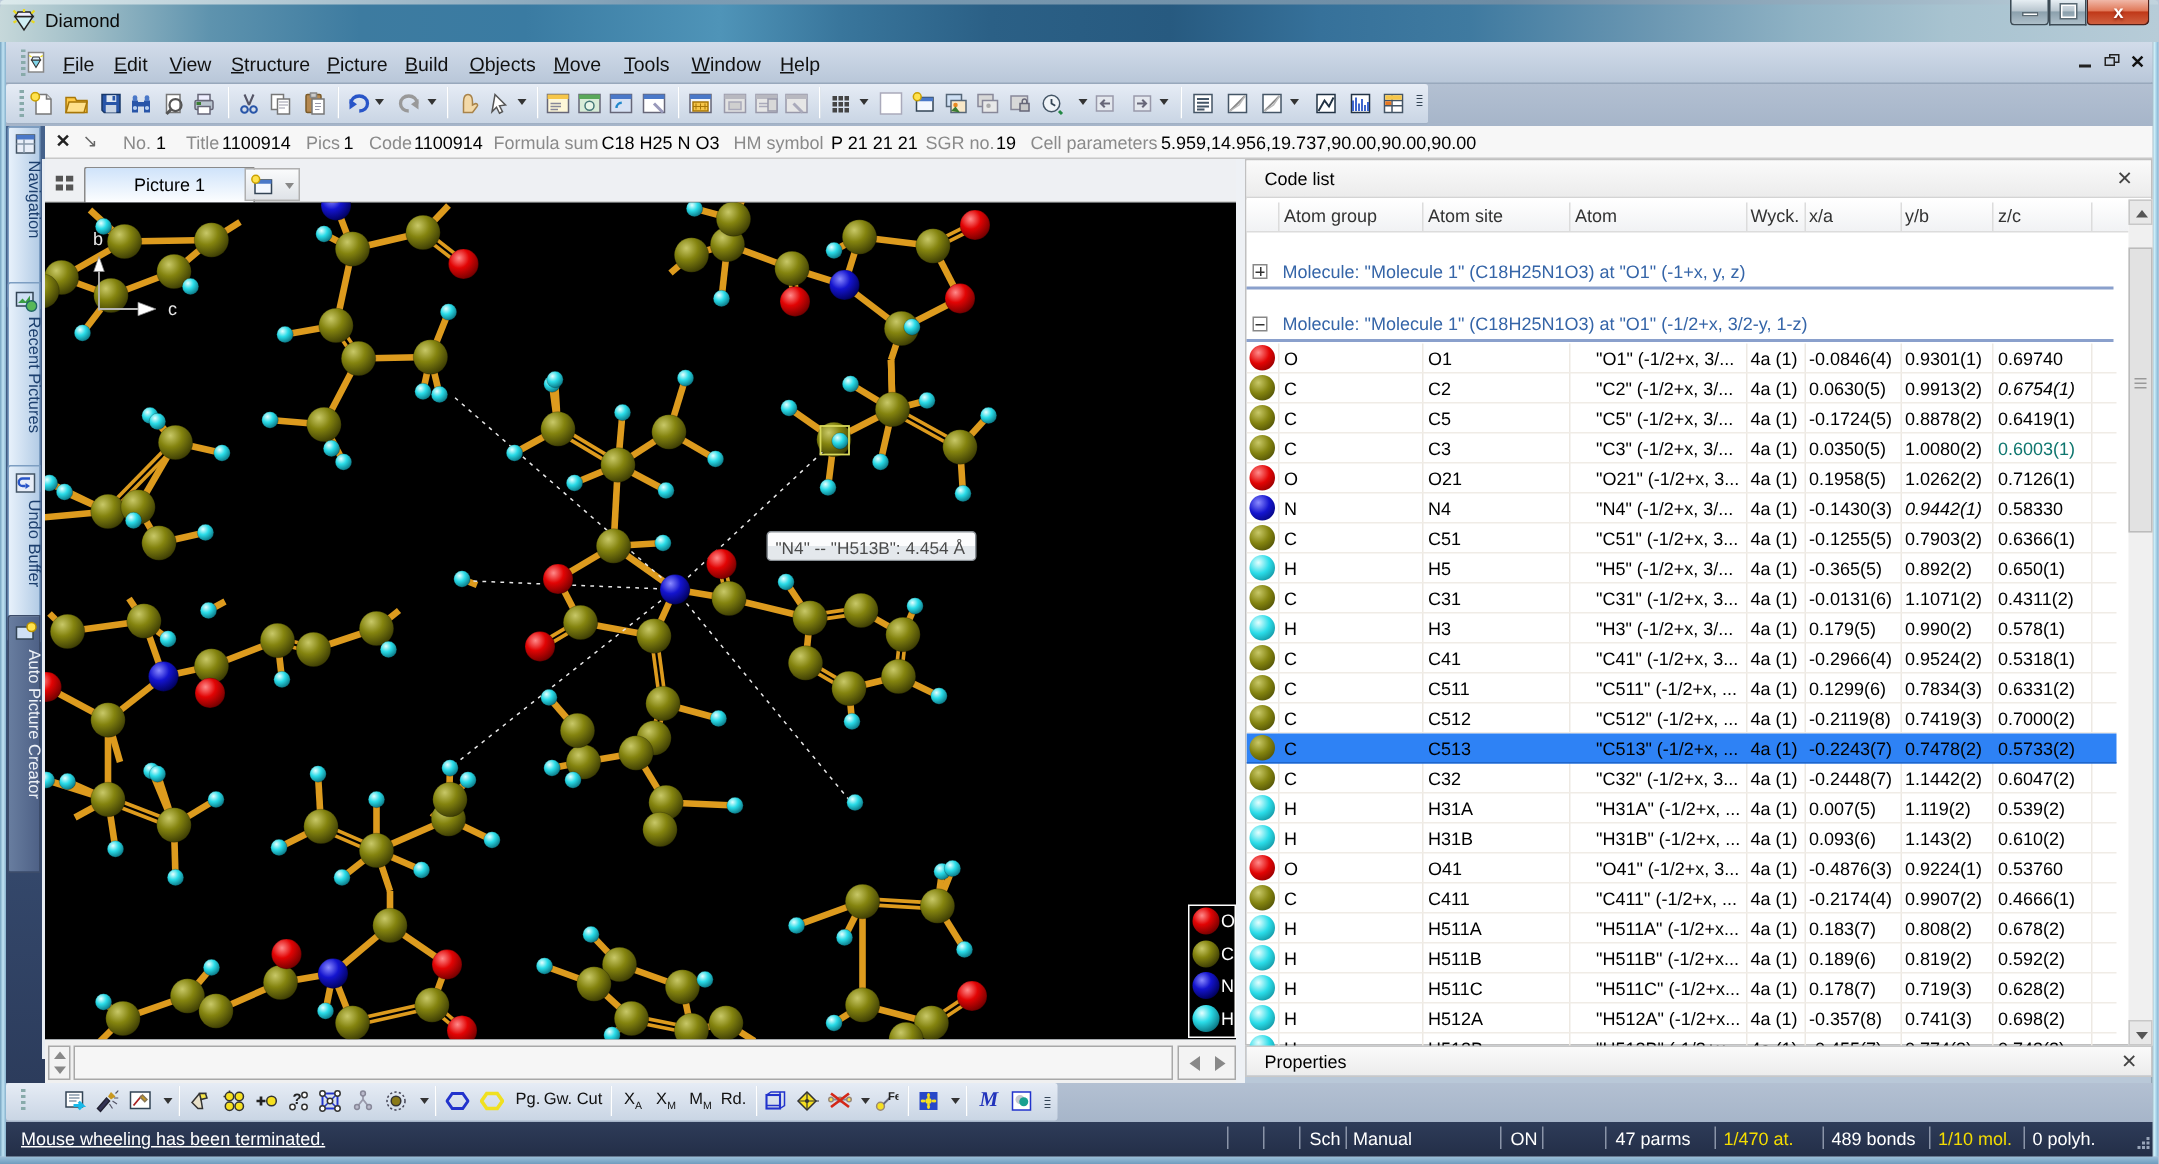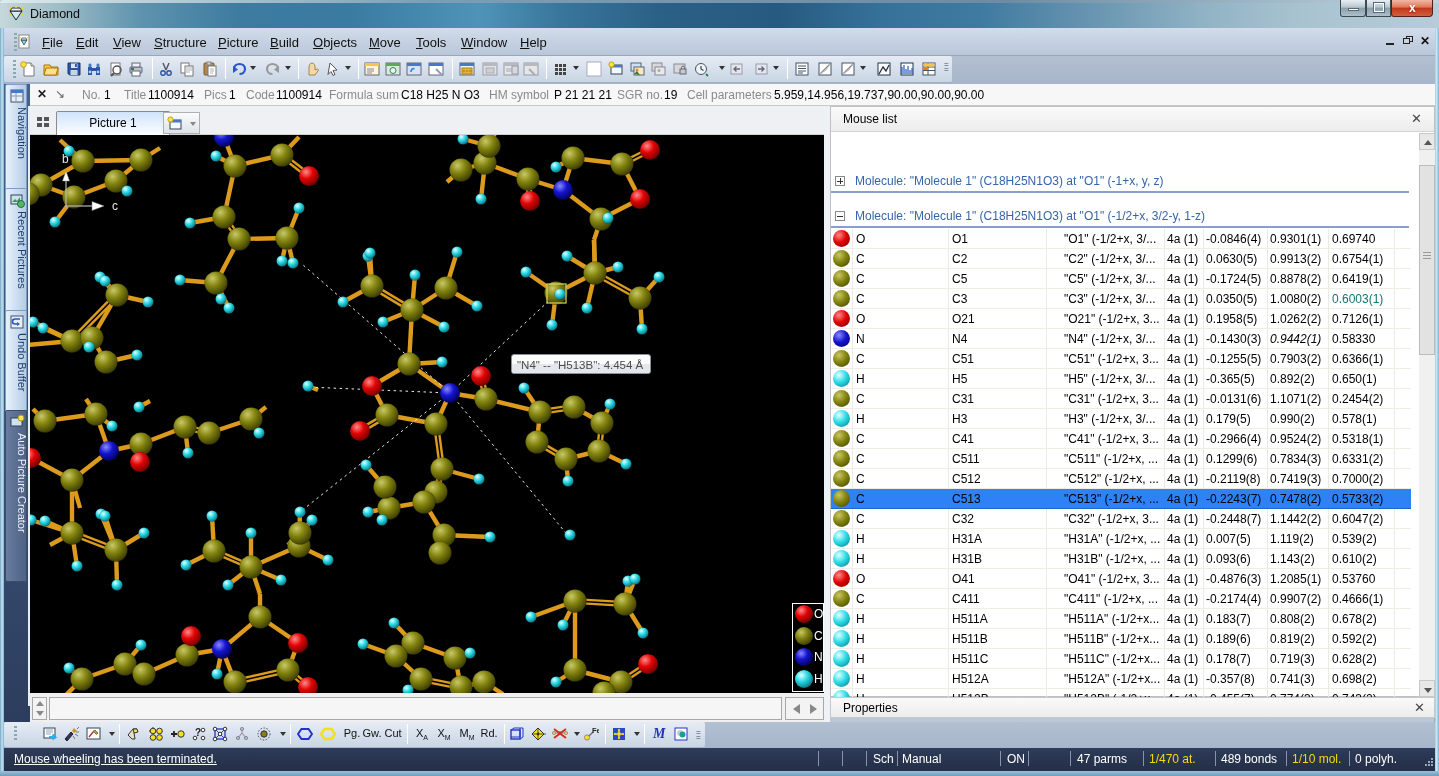--- a/index.html
+++ b/index.html
@@ -788,24 +788,41 @@
   <div class="abs" style="left:755px;top:4px;width:39px;height:23px;background:#f3f3f3;border:1px solid #a8a8a8;">
     <div style="position:absolute;left:7px;top:6px;width:0;height:0;border-top:5px solid transparent;border-bottom:5px solid transparent;border-right:7px solid #888;"></div>
     <div style="position:absolute;left:24px;top:6px;width:0;height:0;border-top:5px solid transparent;border-bottom:5px solid transparent;border-left:7px solid #888;"></div>
   </div>
 </div>
 
 <div class="abs" style="left:824px;top:106px;width:6px;height:616px;background:#eef1f5;"></div>
 
 <div class="abs" style="left:830px;top:106px;width:605px;height:591px;background:#fff;border:1px solid #c0c0c0;">
   <div class="abs" style="left:0;top:0;width:603px;height:25px;background:linear-gradient(180deg,#fafafa,#ececec);border-bottom:1px solid #d4d4d4;">
-    <span class="abs" style="left:12px;top:5px;color:#000;">Mouse list</span>
+    <span class="abs" style="left:12px;top:5px;color:#000;">Code list</span>
     <span class="abs" style="left:580px;top:4px;color:#444;font-size:13px;">✕</span>
   </div>
 
+  <div class="abs" style="left:0;top:26px;width:588px;height:22px;background:linear-gradient(180deg,#ffffff,#f1f2f4);border-bottom:1px solid #dcdcdc;color:#333;">
+    <span class="abs" style="left:25px;top:4px;">Atom group</span>
+    <span class="abs" style="left:121px;top:4px;">Atom site</span>
+    <span class="abs" style="left:219px;top:4px;">Atom</span>
+    <span class="abs" style="left:336px;top:4px;">Wyck.</span>
+    <span class="abs" style="left:375px;top:4px;">x/a</span>
+    <span class="abs" style="left:439px;top:4px;">y/b</span>
+    <span class="abs" style="left:501px;top:4px;">z/c</span>
+    <div class="abs" style="left:21px;top:2px;width:1px;height:19px;background:#dcdcdc;"></div>
+    <div class="abs" style="left:117px;top:2px;width:1px;height:19px;background:#dcdcdc;"></div>
+    <div class="abs" style="left:215px;top:2px;width:1px;height:19px;background:#dcdcdc;"></div>
+    <div class="abs" style="left:333px;top:2px;width:1px;height:19px;background:#dcdcdc;"></div>
+    <div class="abs" style="left:372px;top:2px;width:1px;height:19px;background:#dcdcdc;"></div>
+    <div class="abs" style="left:436px;top:2px;width:1px;height:19px;background:#dcdcdc;"></div>
+    <div class="abs" style="left:497px;top:2px;width:1px;height:19px;background:#dcdcdc;"></div>
+    <div class="abs" style="left:563px;top:2px;width:1px;height:19px;background:#dcdcdc;"></div>
+  </div>
   <div style="position:absolute;left:21px;top:122px;width:1px;height:469px;background:#ede9e3;"></div>
 <div style="position:absolute;left:117px;top:122px;width:1px;height:469px;background:#ede9e3;"></div>
 <div style="position:absolute;left:215px;top:122px;width:1px;height:469px;background:#ede9e3;"></div>
 <div style="position:absolute;left:333px;top:122px;width:1px;height:469px;background:#ede9e3;"></div>
 <div style="position:absolute;left:372px;top:122px;width:1px;height:469px;background:#ede9e3;"></div>
 <div style="position:absolute;left:436px;top:122px;width:1px;height:469px;background:#ede9e3;"></div>
 <div style="position:absolute;left:497px;top:122px;width:1px;height:469px;background:#ede9e3;"></div>
 <div style="position:absolute;left:563px;top:122px;width:1px;height:469px;background:#ede9e3;"></div>
 
   <div class="abs" style="left:0;top:66px;width:588px;height:20px;">
@@ -836,21 +853,21 @@
 <span style="position:absolute;left:501px;top:3px;color:#000;">0.69740</span>
 </div>
 <div style="position:absolute;left:0;top:142px;width:580px;height:20px;border-bottom:1px solid #f0ece6;">
 <span style="position:absolute;left:2px;top:1px;width:17px;height:17px;border-radius:50%;background:radial-gradient(circle at 35% 30%, #c8c868 0%, #84840f 45%, #3a3a04 100%);"></span>
 <span style="position:absolute;left:25px;top:3px;color:#000;">C</span>
 <span style="position:absolute;left:121px;top:3px;color:#000;">C2</span>
 <span style="position:absolute;left:233px;top:3px;color:#000;">"C2" (-1/2+x, 3/...</span>
 <span style="position:absolute;left:336px;top:3px;color:#000;">4a (1)</span>
 <span style="position:absolute;left:375px;top:3px;color:#000;">0.0630(5)</span>
 <span style="position:absolute;left:439px;top:3px;color:#000;">0.9913(2)</span>
-<span style="position:absolute;left:501px;top:3px;color:#000;">0.6754(1)</span>
+<span style="position:absolute;left:501px;top:3px;color:#000;font-style:italic;">0.6754(1)</span>
 </div>
 <div style="position:absolute;left:0;top:162px;width:580px;height:20px;border-bottom:1px solid #f0ece6;">
 <span style="position:absolute;left:2px;top:1px;width:17px;height:17px;border-radius:50%;background:radial-gradient(circle at 35% 30%, #c8c868 0%, #84840f 45%, #3a3a04 100%);"></span>
 <span style="position:absolute;left:25px;top:3px;color:#000;">C</span>
 <span style="position:absolute;left:121px;top:3px;color:#000;">C5</span>
 <span style="position:absolute;left:233px;top:3px;color:#000;">"C5" (-1/2+x, 3/...</span>
 <span style="position:absolute;left:336px;top:3px;color:#000;">4a (1)</span>
 <span style="position:absolute;left:375px;top:3px;color:#000;">-0.1724(5)</span>
 <span style="position:absolute;left:439px;top:3px;color:#000;">0.8878(2)</span>
 <span style="position:absolute;left:501px;top:3px;color:#000;">0.6419(1)</span>
@@ -906,21 +923,21 @@
 <span style="position:absolute;left:501px;top:3px;color:#000;">0.650(1)</span>
 </div>
 <div style="position:absolute;left:0;top:282px;width:580px;height:20px;border-bottom:1px solid #f0ece6;">
 <span style="position:absolute;left:2px;top:1px;width:17px;height:17px;border-radius:50%;background:radial-gradient(circle at 35% 30%, #c8c868 0%, #84840f 45%, #3a3a04 100%);"></span>
 <span style="position:absolute;left:25px;top:3px;color:#000;">C</span>
 <span style="position:absolute;left:121px;top:3px;color:#000;">C31</span>
 <span style="position:absolute;left:233px;top:3px;color:#000;">"C31" (-1/2+x, 3...</span>
 <span style="position:absolute;left:336px;top:3px;color:#000;">4a (1)</span>
 <span style="position:absolute;left:375px;top:3px;color:#000;">-0.0131(6)</span>
 <span style="position:absolute;left:439px;top:3px;color:#000;">1.1071(2)</span>
-<span style="position:absolute;left:501px;top:3px;color:#000;">0.2454(2)</span>
+<span style="position:absolute;left:501px;top:3px;color:#000;">0.4311(2)</span>
 </div>
 <div style="position:absolute;left:0;top:302px;width:580px;height:20px;border-bottom:1px solid #f0ece6;">
 <span style="position:absolute;left:2px;top:1px;width:17px;height:17px;border-radius:50%;background:radial-gradient(circle at 35% 30%, #e4ffff 0%, #2adce8 45%, #0a7280 100%);"></span>
 <span style="position:absolute;left:25px;top:3px;color:#000;">H</span>
 <span style="position:absolute;left:121px;top:3px;color:#000;">H3</span>
 <span style="position:absolute;left:233px;top:3px;color:#000;">"H3" (-1/2+x, 3/...</span>
 <span style="position:absolute;left:336px;top:3px;color:#000;">4a (1)</span>
 <span style="position:absolute;left:375px;top:3px;color:#000;">0.179(5)</span>
 <span style="position:absolute;left:439px;top:3px;color:#000;">0.990(2)</span>
 <span style="position:absolute;left:501px;top:3px;color:#000;">0.578(1)</span>
@@ -995,21 +1012,21 @@
 <span style="position:absolute;left:439px;top:3px;color:#000;">1.143(2)</span>
 <span style="position:absolute;left:501px;top:3px;color:#000;">0.610(2)</span>
 </div>
 <div style="position:absolute;left:0;top:462px;width:580px;height:20px;border-bottom:1px solid #f0ece6;">
 <span style="position:absolute;left:2px;top:1px;width:17px;height:17px;border-radius:50%;background:radial-gradient(circle at 35% 30%, #ff8a8a 0%, #e20404 45%, #6e0000 100%);"></span>
 <span style="position:absolute;left:25px;top:3px;color:#000;">O</span>
 <span style="position:absolute;left:121px;top:3px;color:#000;">O41</span>
 <span style="position:absolute;left:233px;top:3px;color:#000;">"O41" (-1/2+x, 3...</span>
 <span style="position:absolute;left:336px;top:3px;color:#000;">4a (1)</span>
 <span style="position:absolute;left:375px;top:3px;color:#000;">-0.4876(3)</span>
-<span style="position:absolute;left:439px;top:3px;color:#000;">1.2085(1)</span>
+<span style="position:absolute;left:439px;top:3px;color:#000;">0.9224(1)</span>
 <span style="position:absolute;left:501px;top:3px;color:#000;">0.53760</span>
 </div>
 <div style="position:absolute;left:0;top:482px;width:580px;height:20px;border-bottom:1px solid #f0ece6;">
 <span style="position:absolute;left:2px;top:1px;width:17px;height:17px;border-radius:50%;background:radial-gradient(circle at 35% 30%, #c8c868 0%, #84840f 45%, #3a3a04 100%);"></span>
 <span style="position:absolute;left:25px;top:3px;color:#000;">C</span>
 <span style="position:absolute;left:121px;top:3px;color:#000;">C411</span>
 <span style="position:absolute;left:233px;top:3px;color:#000;">"C411" (-1/2+x, ...</span>
 <span style="position:absolute;left:336px;top:3px;color:#000;">4a (1)</span>
 <span style="position:absolute;left:375px;top:3px;color:#000;">-0.2174(4)</span>
 <span style="position:absolute;left:439px;top:3px;color:#000;">0.9907(2)</span>

